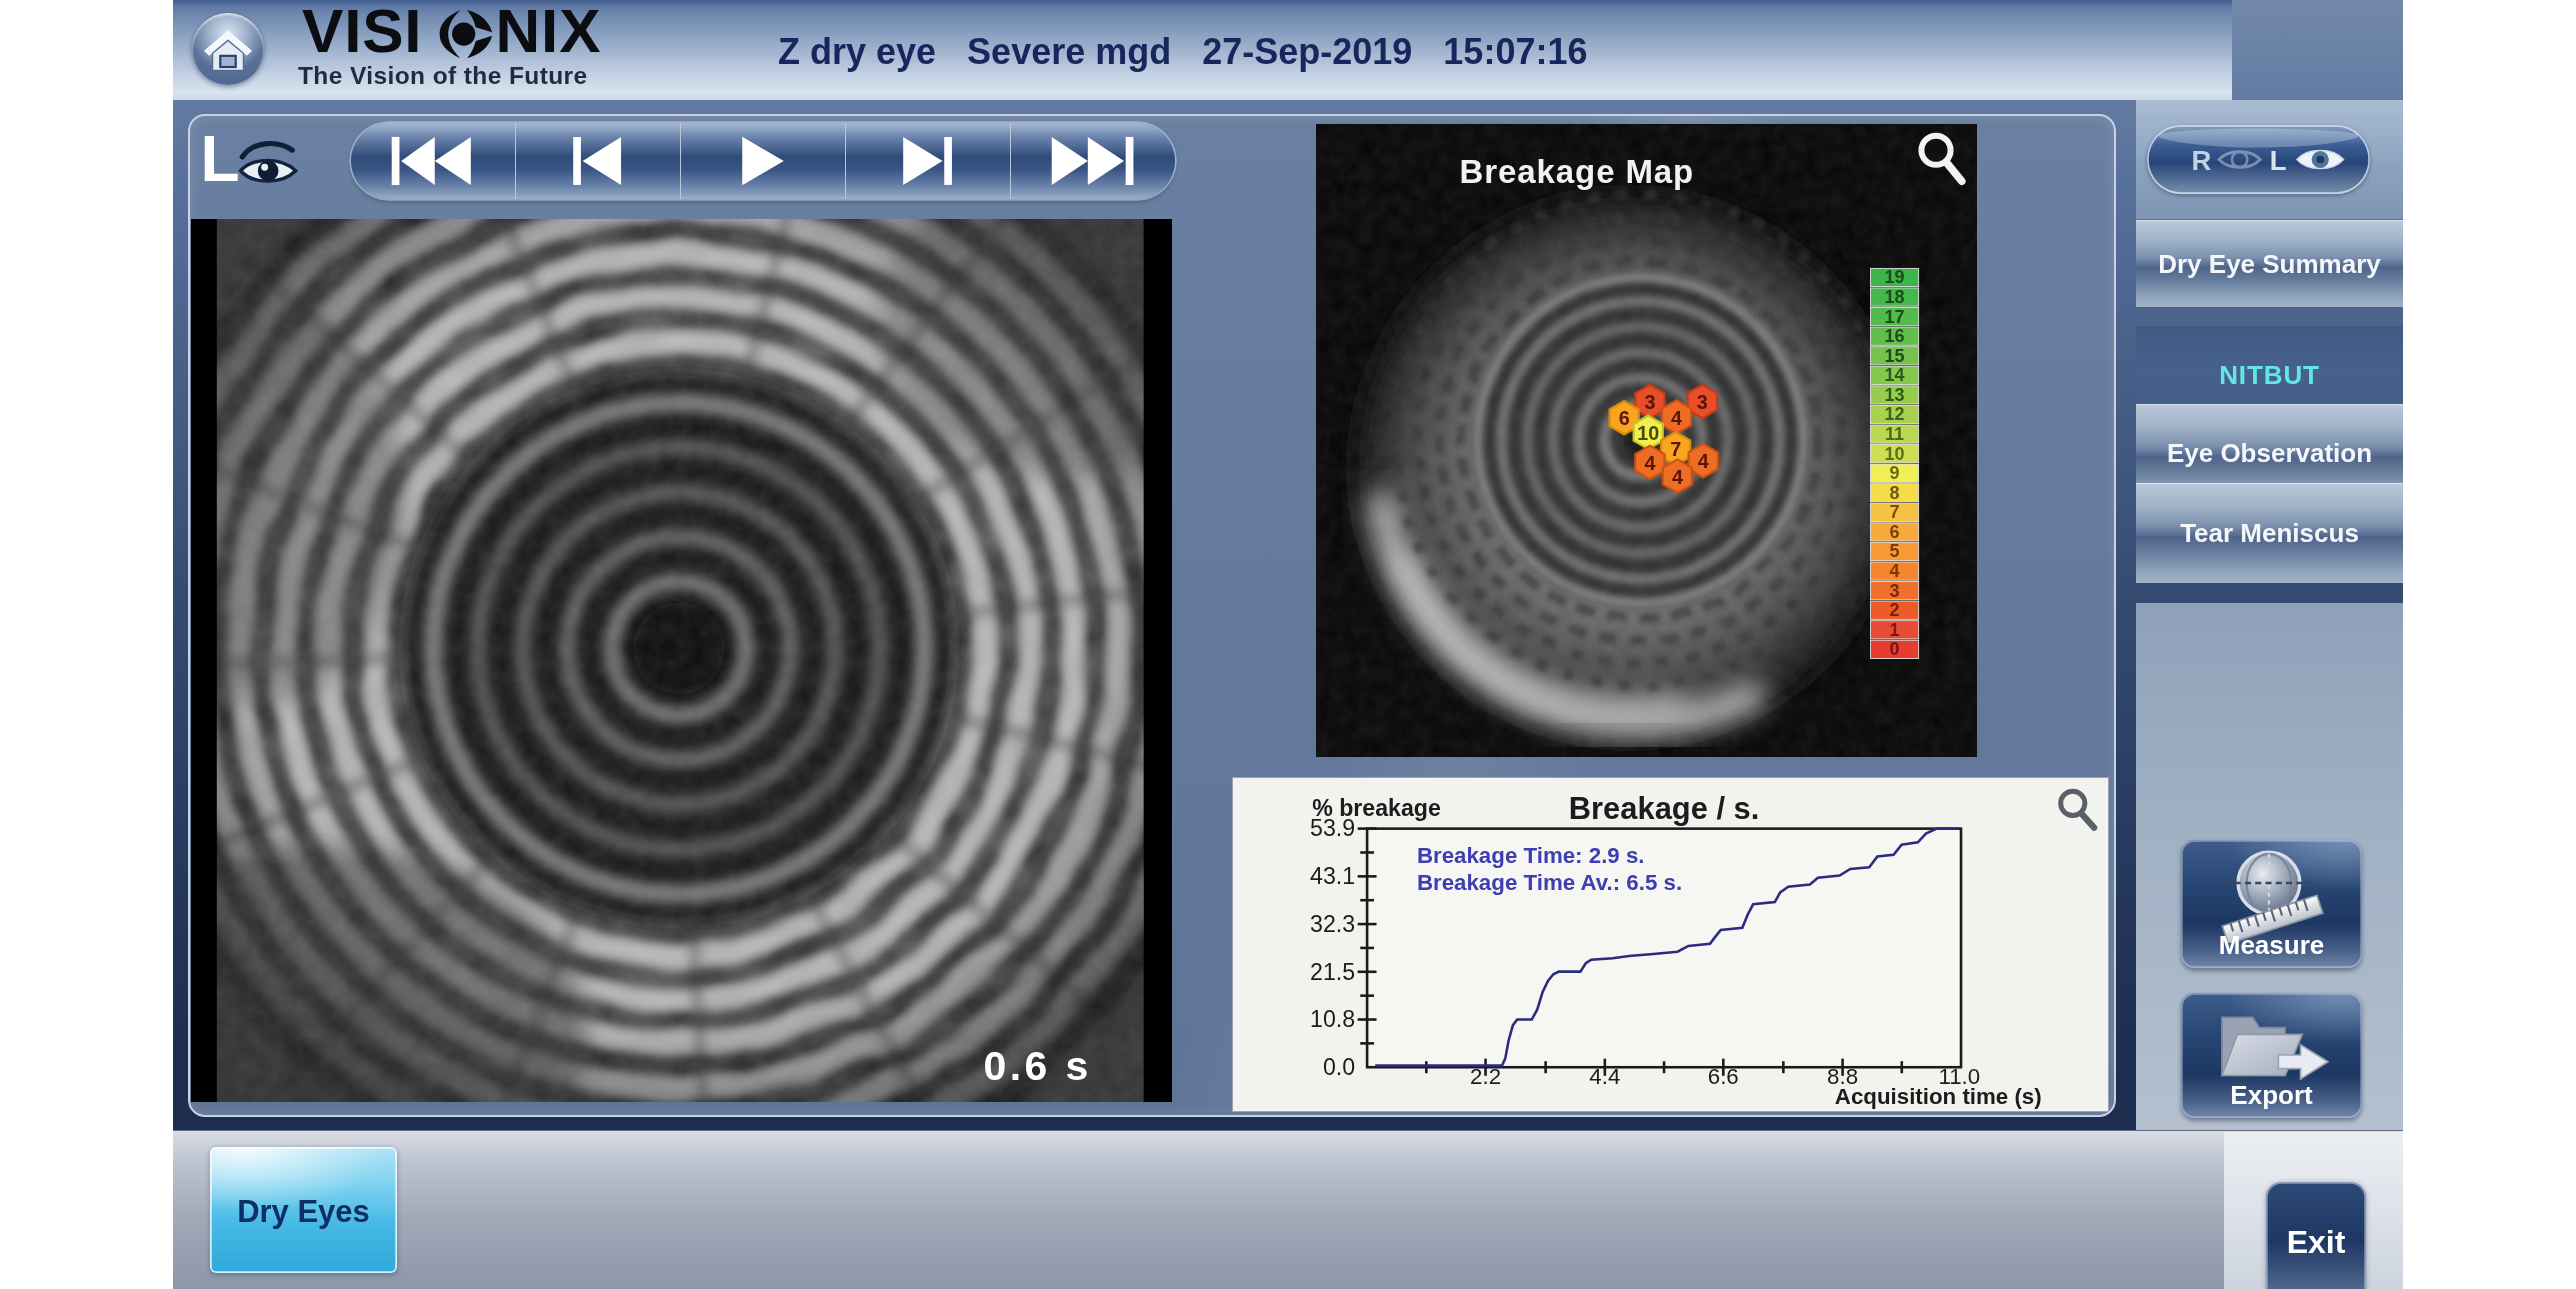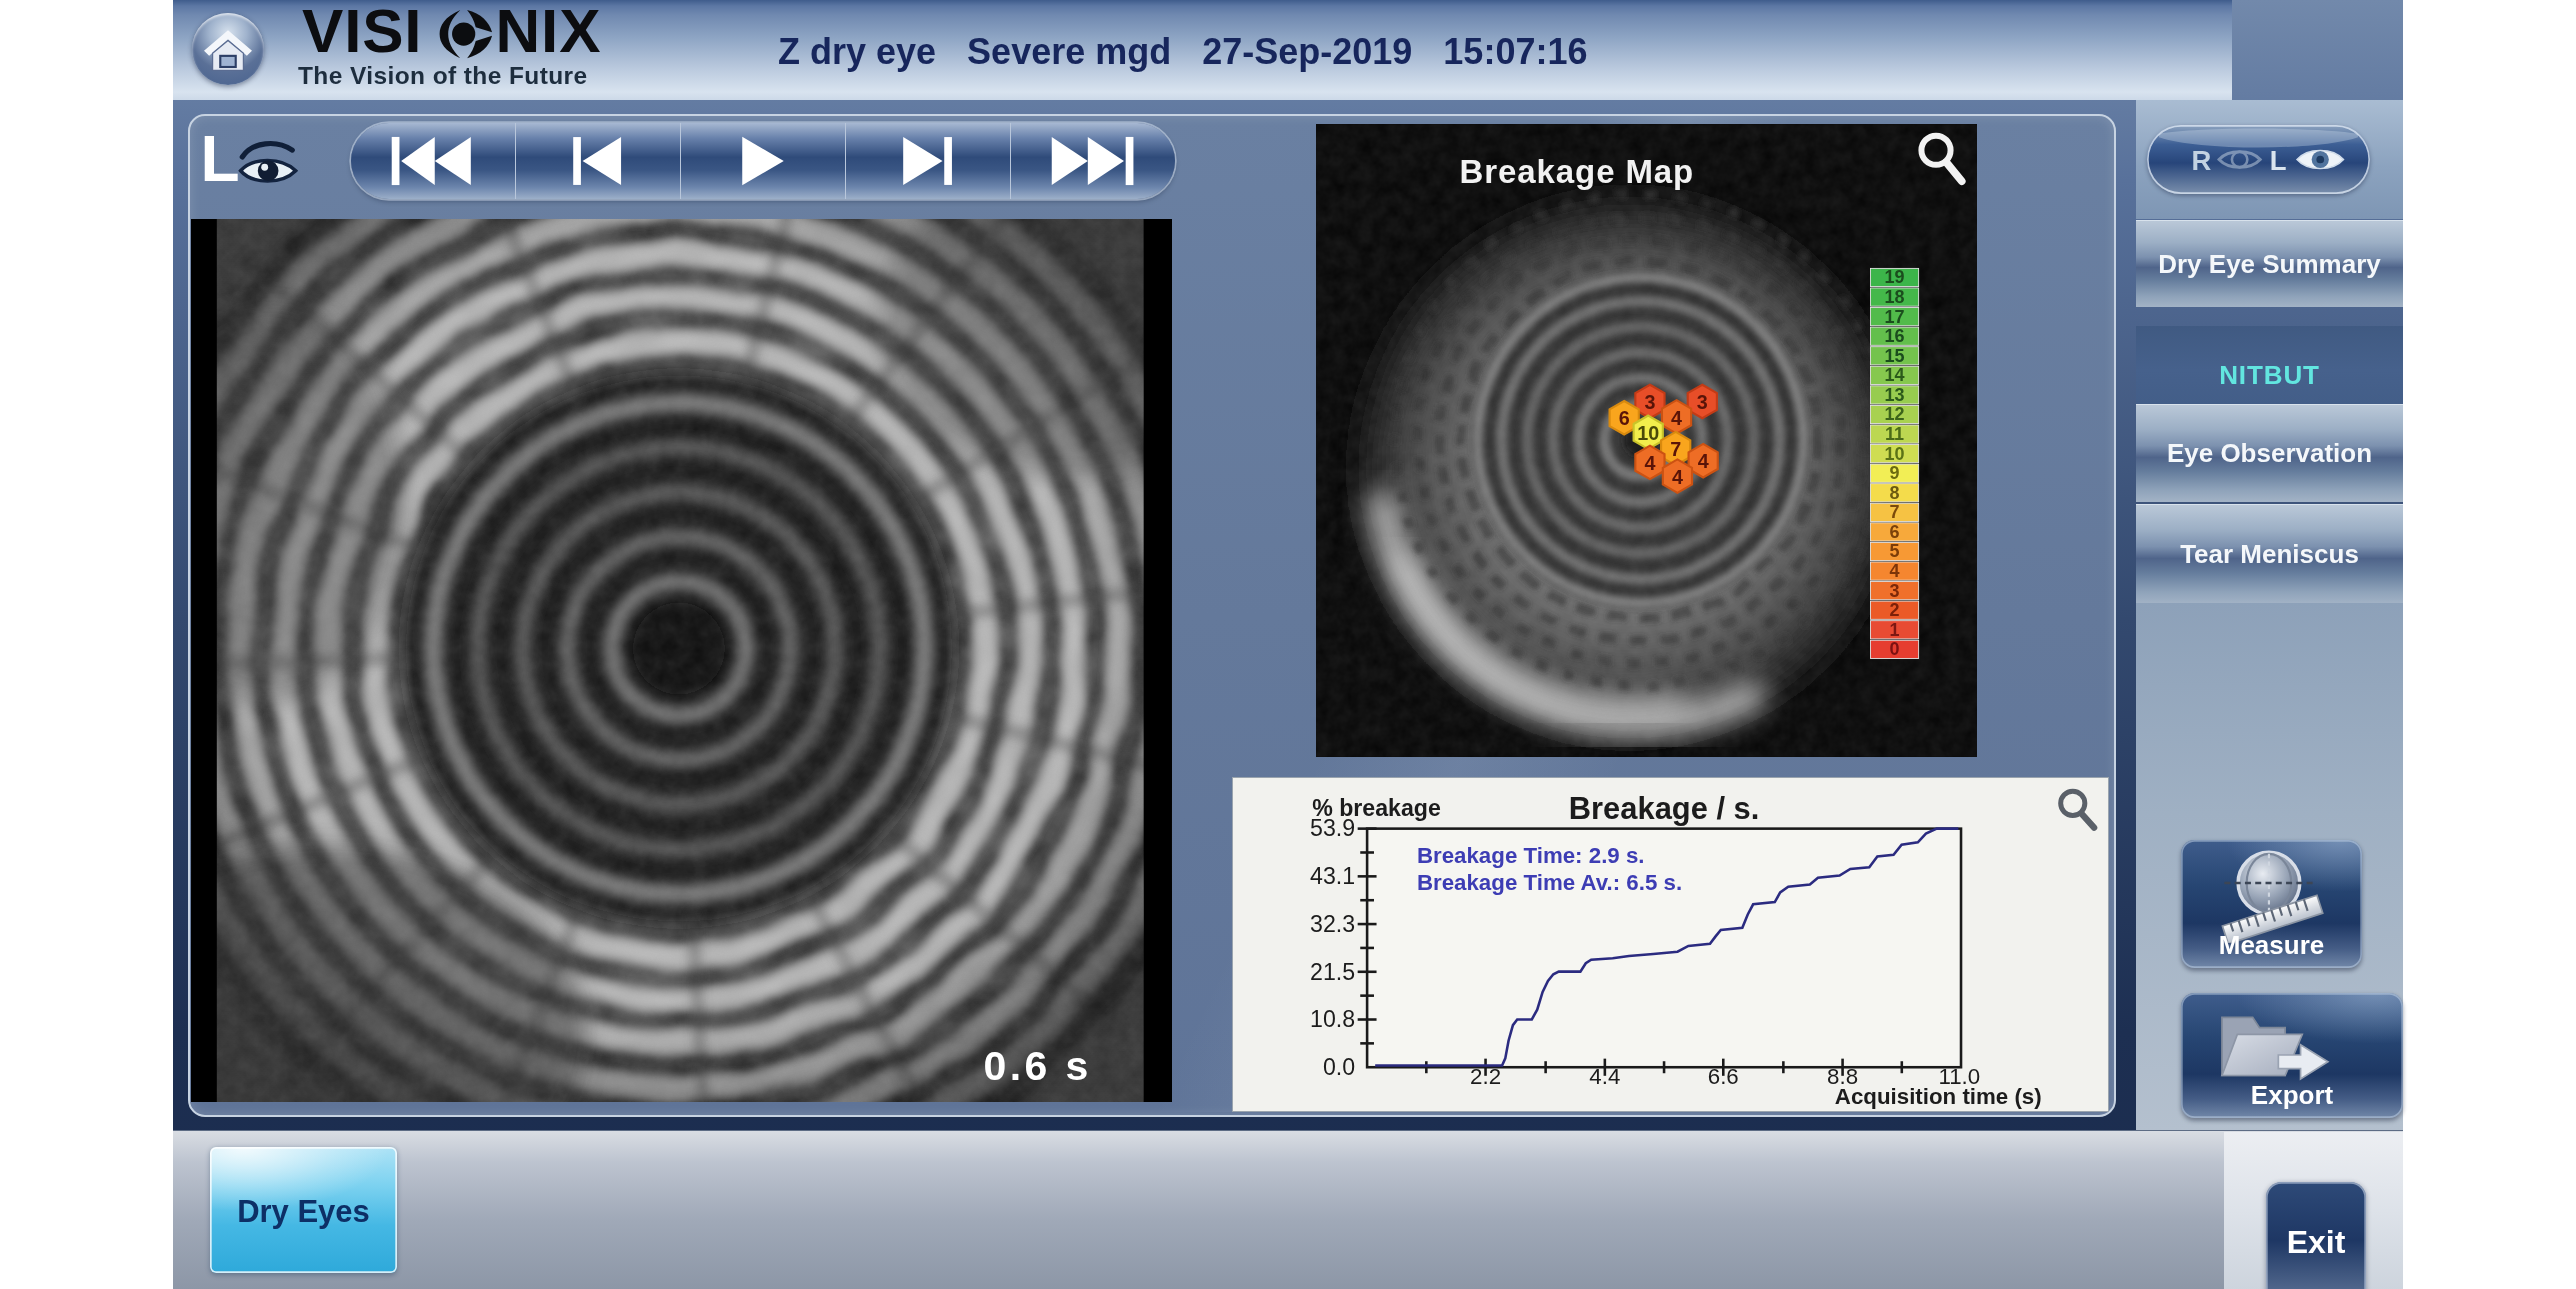--- a/index.html
+++ b/index.html
@@ -56,36 +56,36 @@
   #sb-top{position:absolute;left:1963px;top:100px;width:267px;height:119px;
     background:linear-gradient(180deg,#a9bcd2 0%,#8ca3bf 55%,#7e96b4 100%);}
   .tab{position:absolute;left:1963px;width:267px;color:#f4f7fa;font-weight:700;font-size:26px;
     text-align:center;
     background:linear-gradient(180deg,#bac8d8 0%,#9cafc5 25%,#7c91af 42%,#4f648a 54%,#647c9c 68%,#8fa3ba 88%,#a3b3c6 100%);
     border-top:1.7px solid #d8e2ec;}
   #tab1{top:220px;height:86px;line-height:86px;}
   #nitbut{position:absolute;left:1963px;top:306px;width:267px;height:99px;background:linear-gradient(180deg,#405a82 0%,#46618c 45%,#415c86 100%);
     color:#62e6e0;font-weight:700;font-size:26px;text-align:center;line-height:99px;letter-spacing:0.9px;margin-top:20px;}
   #tab2{top:404px;height:97px;line-height:97px;}
-  #tab3{top:504px;height:99px;line-height:99px;}
+  #tab3{top:483px;height:99px;line-height:99px;}
   #sb-bottom{position:absolute;left:1963px;top:603px;width:267px;height:527px;
     background:linear-gradient(180deg,#8da1b9 0%,#9fb0c3 40%,#b4c0ce 100%);}
 
   
   #rlpill{position:absolute;left:1974px;top:125px;width:223px;height:69px;border-radius:34px;
     background:linear-gradient(180deg,#8ea4c0 0%,#3d5f95 28%,#27457a 55%,#7b90ad 100%);
     box-shadow:inset 0 0 0 1.7px rgba(220,230,243,.8), 0 1.7px 4.3px rgba(20,30,60,.4);}
 
   .sqbtn{position:absolute;left:2008px;width:181px;border-radius:13.7px;
     background:radial-gradient(ellipse 140% 90% at 88% 0%,rgba(160,185,215,.55) 0%,rgba(160,185,215,0) 45%),
       linear-gradient(180deg,#3f5d8c 0%,#274673 35%,#1d3763 65%,#455d86 85%,#7288a9 100%);
     box-shadow:inset 0 0 0 1.7px rgba(190,205,225,.55), 0 2.6px 4.3px rgba(15,25,50,.4);
     color:#fff;font-weight:700;font-size:26px;text-align:center;}
   #measure{top:840px;height:128px;}
-  #export{top:993px;height:125px;padding-left:41px;}
+  #export{top:993px;height:125px;}
   .sqbtn .lbl{position:absolute;left:0;width:100%;bottom:6.9px;}
 
   
   #footer{position:absolute;left:0;top:1130px;width:2230px;height:160px;
     background:linear-gradient(180deg,#d9dde3 0%,#bcc3cf 20%,#a0a9b8 55%,#8c96a6 100%);
     border-top:1.7px solid #5d6c84;}
   #footer-r{position:absolute;left:2051px;top:1132px;width:179px;height:158px;
     background:linear-gradient(180deg,#eceef2 0%,#dde2e9 50%,#cdd4dd 100%);}
   #dryeyes{position:absolute;left:37px;top:1147px;width:187px;height:126px;border-radius:6px;
     background:radial-gradient(ellipse 130% 85% at 18% 0%,rgba(255,255,255,.85) 0%,rgba(255,255,255,.25) 40%,rgba(255,255,255,0) 60%),

